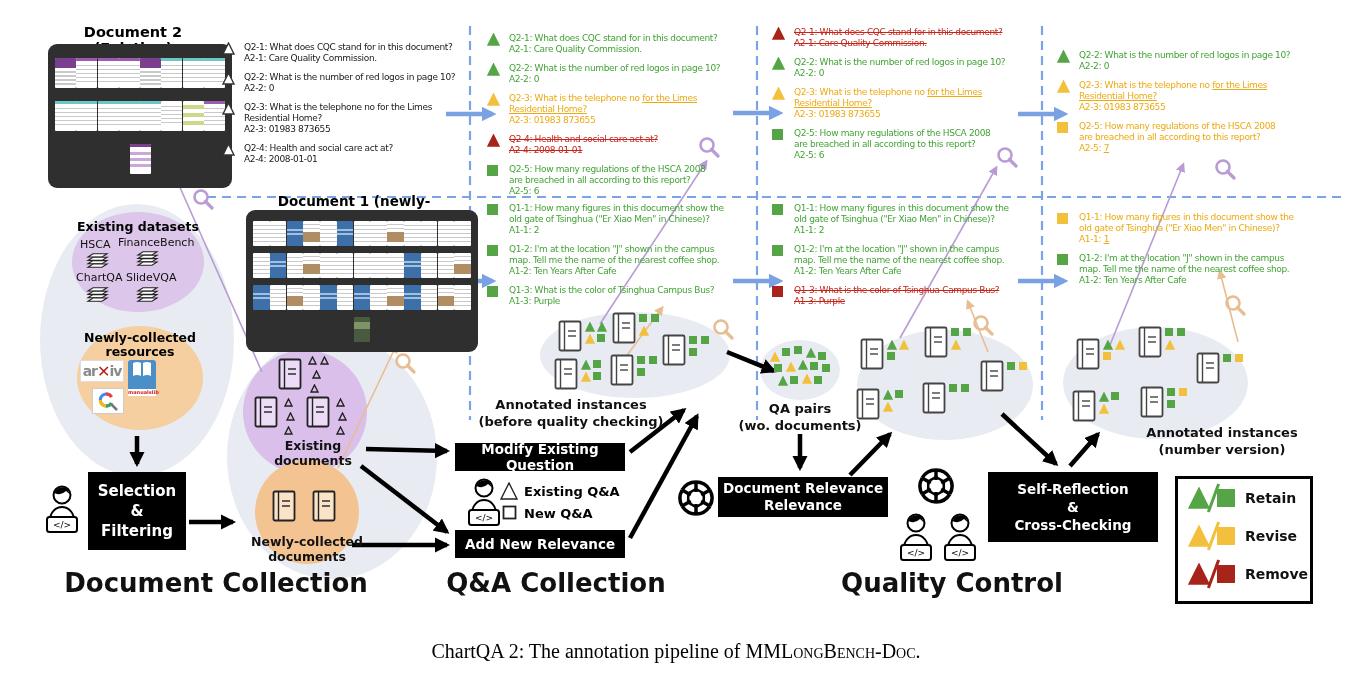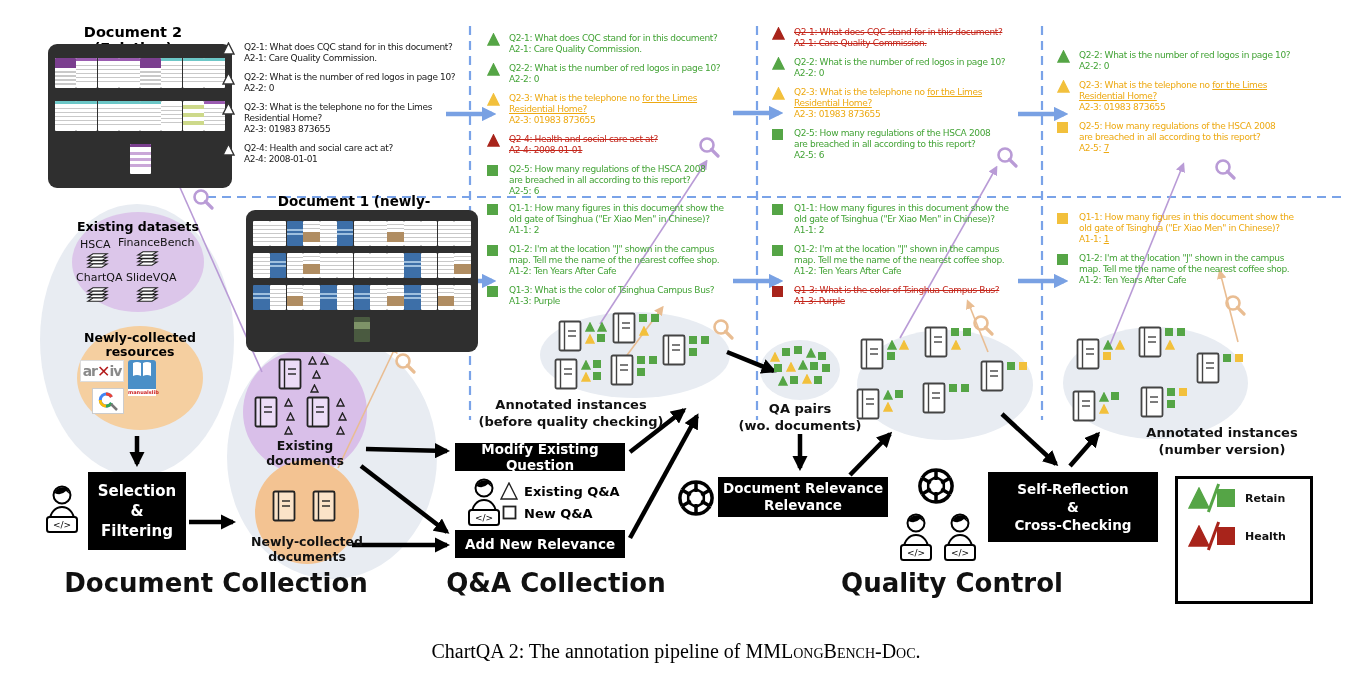--- a/index.html
+++ b/index.html
@@ -19,21 +19,21 @@
              display:flex;flex-wrap:wrap;align-content:space-around;justify-content:space-around;}
   .thumb{background:#fff;border-radius:1px;position:relative;overflow:hidden;}
   .box{position:absolute;background:#000;color:#fff;font-weight:bold;text-align:center;
        display:flex;flex-direction:column;justify-content:center;}
   .sec-title{position:absolute;font-weight:bold;font-size:26px;color:#111;transform:translateX(-50%);white-space:nowrap;}
   .clu-label{position:absolute;font-weight:bold;font-size:13px;line-height:17px;text-align:center;transform:translateX(-50%);white-space:nowrap;}
   .bubble-label{position:absolute;font-weight:bold;font-size:12.5px;line-height:15px;text-align:center;transform:translateX(-50%);}
   .ds-label{position:absolute;font-size:11px;font-family:"DejaVu Sans",sans-serif;}
   .legend-box{position:absolute;background:#fff;border:3px solid #000;}
   .legend-row{display:flex;align-items:center;height:38px;padding-left:10px;}
-  .legend-row .lbl{font-weight:bold;font-size:11px;margin-left:10px;}
+  .legend-row .lbl{font-weight:bold;font-size:14px;margin-left:10px;}
   .slash{width:3px;height:30px;transform:rotate(20deg);margin:0 2px;}
   .caption{position:absolute;left:0;right:0;text-align:center;font-family:"Liberation Serif","DejaVu Serif",serif;font-size:20px;color:#000;}
   .smallcaps{font-variant:small-caps;}
   svg{display:block;}
   #overlay{position:absolute;left:0;top:0;pointer-events:none;}
   .logo-arxiv{position:absolute;background:#fff;border:1px solid #ddd;font-weight:bold;font-size:14px;
               display:flex;align-items:center;justify-content:center;letter-spacing:-1px;}
   .logo-ml{position:absolute;background:#4a8fc7;border-radius:3px;display:flex;flex-direction:column;align-items:center;justify-content:flex-start;}
   .logo-ml .strip{background:#fff;width:100%;text-align:center;color:#cc2222;font-weight:bold;font-size:5px;line-height:7px;margin-top:auto;}
   .logo-g{position:absolute;background:#fff;border:1px solid #ccc;display:flex;align-items:center;justify-content:center;}
@@ -805,21 +805,21 @@
    <rect x="5" y="33" width="30" height="15" rx="2.5" fill="#fff" stroke="#000" stroke-width="2"></rect>
    <text x="20" y="44" font-size="9" text-anchor="middle" font-family="DejaVu Sans, sans-serif">&lt;/&gt;</text>
     </svg>
   </span>
 <div id="box-selection" class="box" style="left:88px;top:472px;width:98px;height:78px;font-size:15px;line-height:20px;">
     <div>Selection</div>
     <div>&amp;</div>
     <div>Filtering</div>
   </div>
 
-<div class="bubble-label" style="left:305px;top:438px;">
+<div class="bubble-label" style="left:313px;top:438px;">
   <div>Existing</div>
     <div>documents</div>
 </div>
 <div class="bubble-label" style="left:307px;top:534px;">
   <div>Newly-collected</div>
     <div>documents</div>
 </div>
 
 <div id="box-modify" class="box" style="left:455px;top:443px;width:170px;height:28px;font-size:13.5px;">Modify Existing Question</div>
 <span id="person2" class="abs" style="left:464px;top:477px;">
@@ -953,25 +953,33 @@
     <div class="legend-row">
       <svg width="22" height="22" viewBox="0 0 22 22">
         <polygon points="11,1 21,21 1,21" fill="#55a546" stroke="#55a546" stroke-width="1.4"></polygon>
       </svg>
       <span class="slash" style="background: rgb(85, 165, 70);"></span>
       <span style="width: 18px; height: 18px; background: rgb(85, 165, 70); display: inline-block;"></span>
       <span class="lbl">Retain</span>
     </div>
     <div class="legend-row">
       <svg width="22" height="22" viewBox="0 0 22 22">
+        <polygon points="11,1 21,21 1,21" fill="#f2c03c" stroke="#f2c03c" stroke-width="1.4"></polygon>
+      </svg>
+      <span class="slash" style="background: rgb(242, 192, 60);"></span>
+      <span style="width: 18px; height: 18px; background: rgb(242, 192, 60); display: inline-block;"></span>
+      <span class="lbl">Revise</span>
+    </div>
+    <div class="legend-row">
+      <svg width="22" height="22" viewBox="0 0 22 22">
         <polygon points="11,1 21,21 1,21" fill="#a8241b" stroke="#a8241b" stroke-width="1.4"></polygon>
       </svg>
       <span class="slash" style="background: rgb(168, 36, 27);"></span>
       <span style="width: 18px; height: 18px; background: rgb(168, 36, 27); display: inline-block;"></span>
-      <span class="lbl">Health</span>
+      <span class="lbl">Remove</span>
     </div>
   </div>
 
 <span class="abs mag" style="left:192px;top:188px;">
     <svg width="22" height="22" viewBox="0 0 22 22">
       <circle cx="9" cy="9" r="6.5" fill="none" stroke="#b99bd6" stroke-width="2.6"></circle>
       <line x1="13.5" y1="13.5" x2="20" y2="20" stroke="#b99bd6" stroke-width="3.2" stroke-linecap="round"></line>
     </svg>
   </span>
 <span class="abs mag" style="left:698px;top:136px;">

